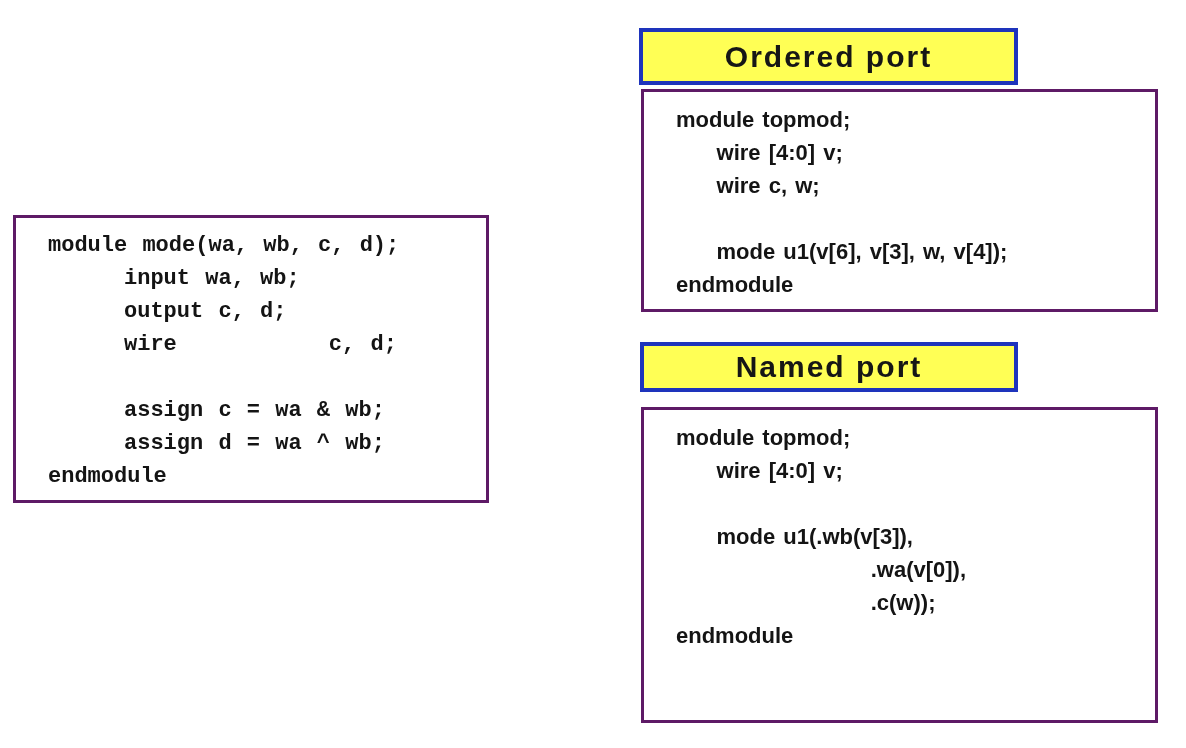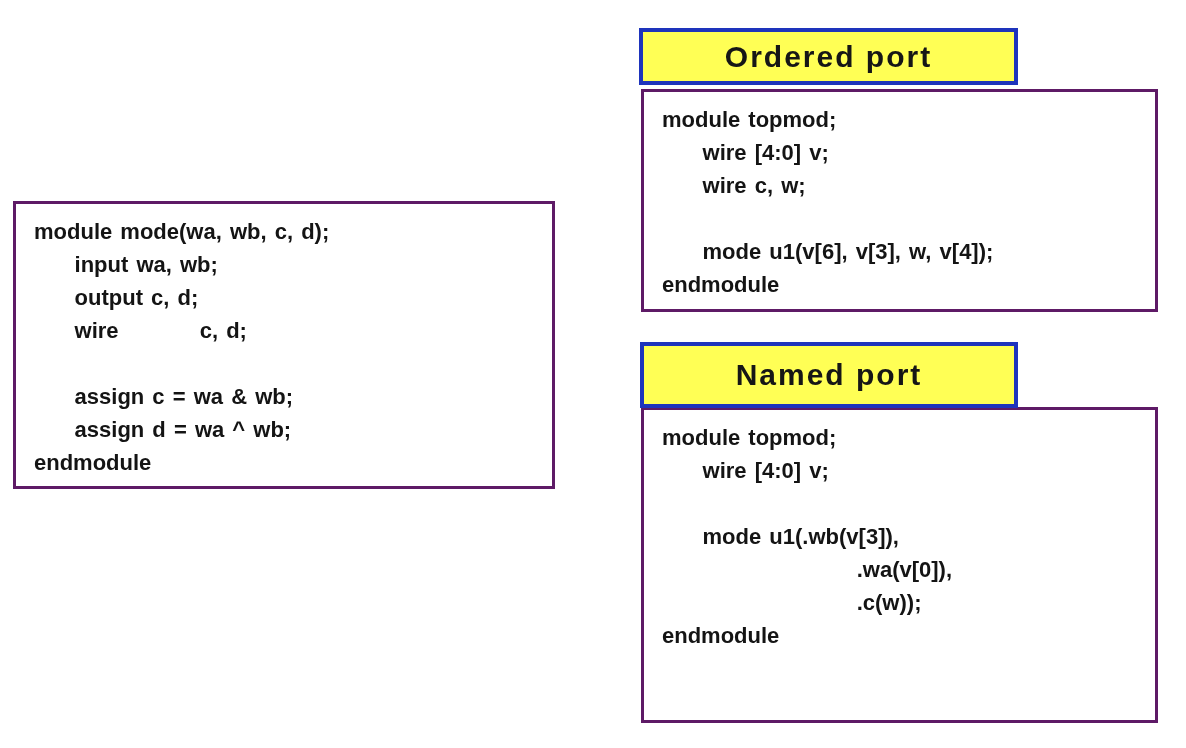--- a/index.html
+++ b/index.html
@@ -16,21 +16,21 @@
     overflow: hidden;
   }
   .code-box {
     position: absolute;
     box-sizing: border-box;
     background: #ffffff;
     border: 3px solid #5e1a66;
     z-index: 1;
   }
   .code {
-    padding: 11px 6px 0 18px;
+    padding: 11px 6px 0 32px;
     font-size: 22px;
     font-weight: bold;
     color: #141414;
     word-spacing: 2px;
   }
   .code-line {
     white-space: pre;
     line-height: 33px;
     min-height: 33px;
   }
@@ -44,24 +44,24 @@
     justify-content: center;
     z-index: 2;
   }
   .tab-title {
     font-size: 30px;
     font-weight: bold;
     letter-spacing: 2px;
     color: #161616;
   }
   
-  #left-box    { left: 13px;  top: 201px; width: 542px; height: 288px; }
+  #left-box    { left: 13px;  top: 215px; width: 476px; height: 288px; font-family: Liberation Mono, monospace; }
   #ordered-tab { left: 639px; top: 28px;  width: 379px; height: 57px;  }
   #ordered-box { left: 641px; top: 89px;  width: 517px; height: 223px; }
-  #named-tab   { left: 640px; top: 342px; width: 378px; height: 66px;  }
+  #named-tab   { left: 640px; top: 342px; width: 378px; height: 50px;  }
   #named-box   { left: 641px; top: 407px; width: 517px; height: 316px; }
 </style>
 </head>
 <body>
 
 <div class="canvas">
 
   <div class="code-box" id="left-box">
     <div class="code">
       <div class="code-line">module mode(wa, wb, c, d);</div>

